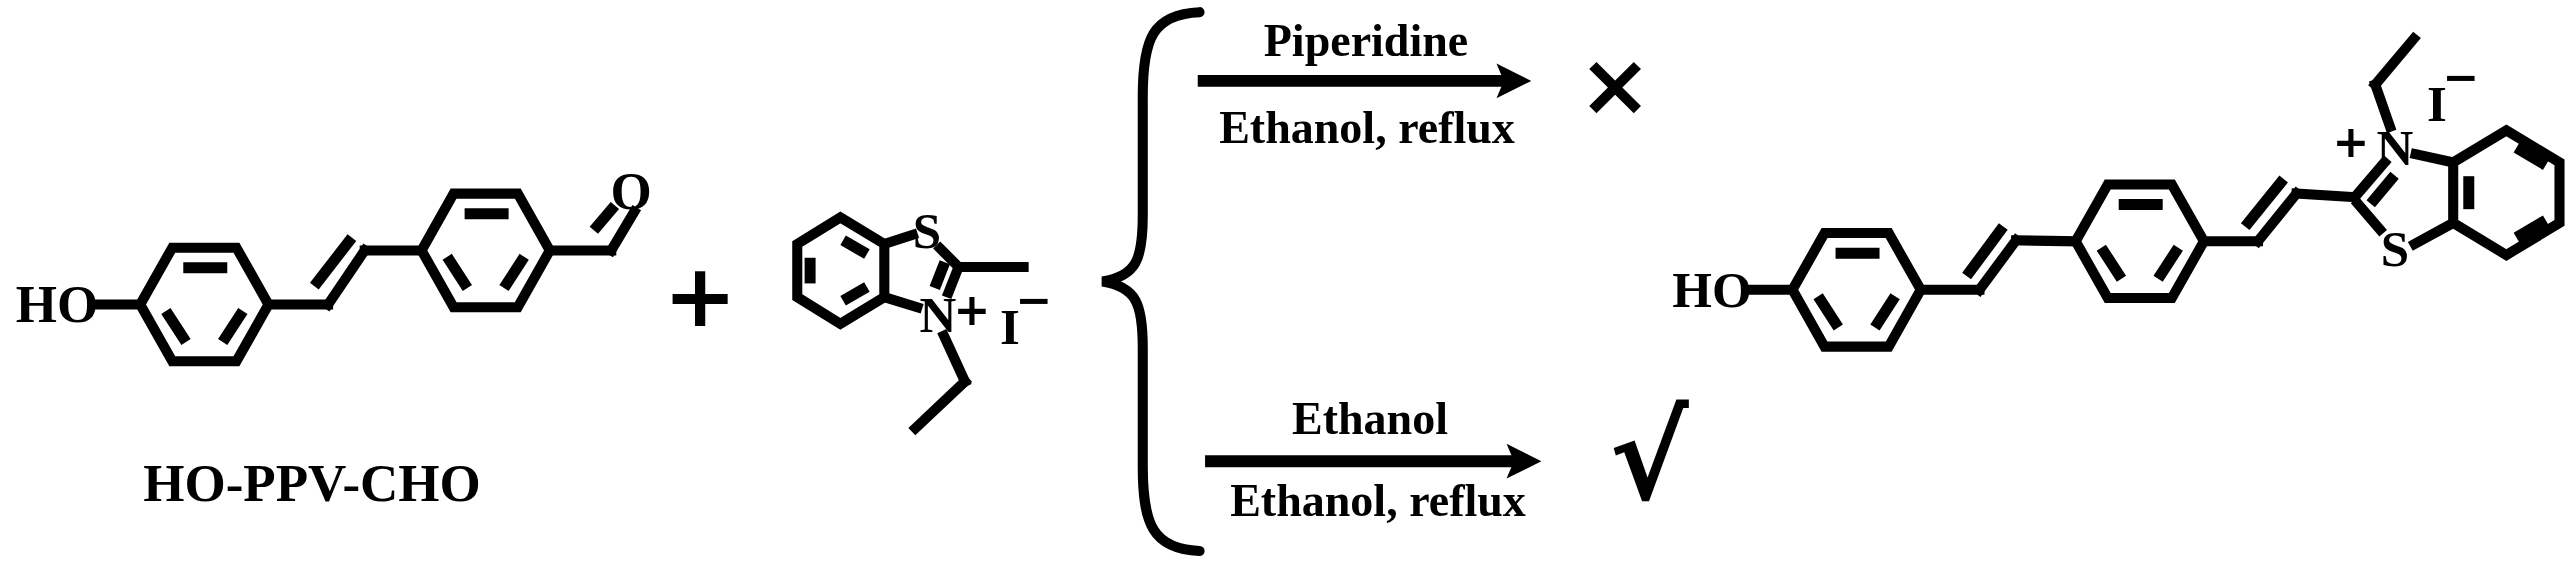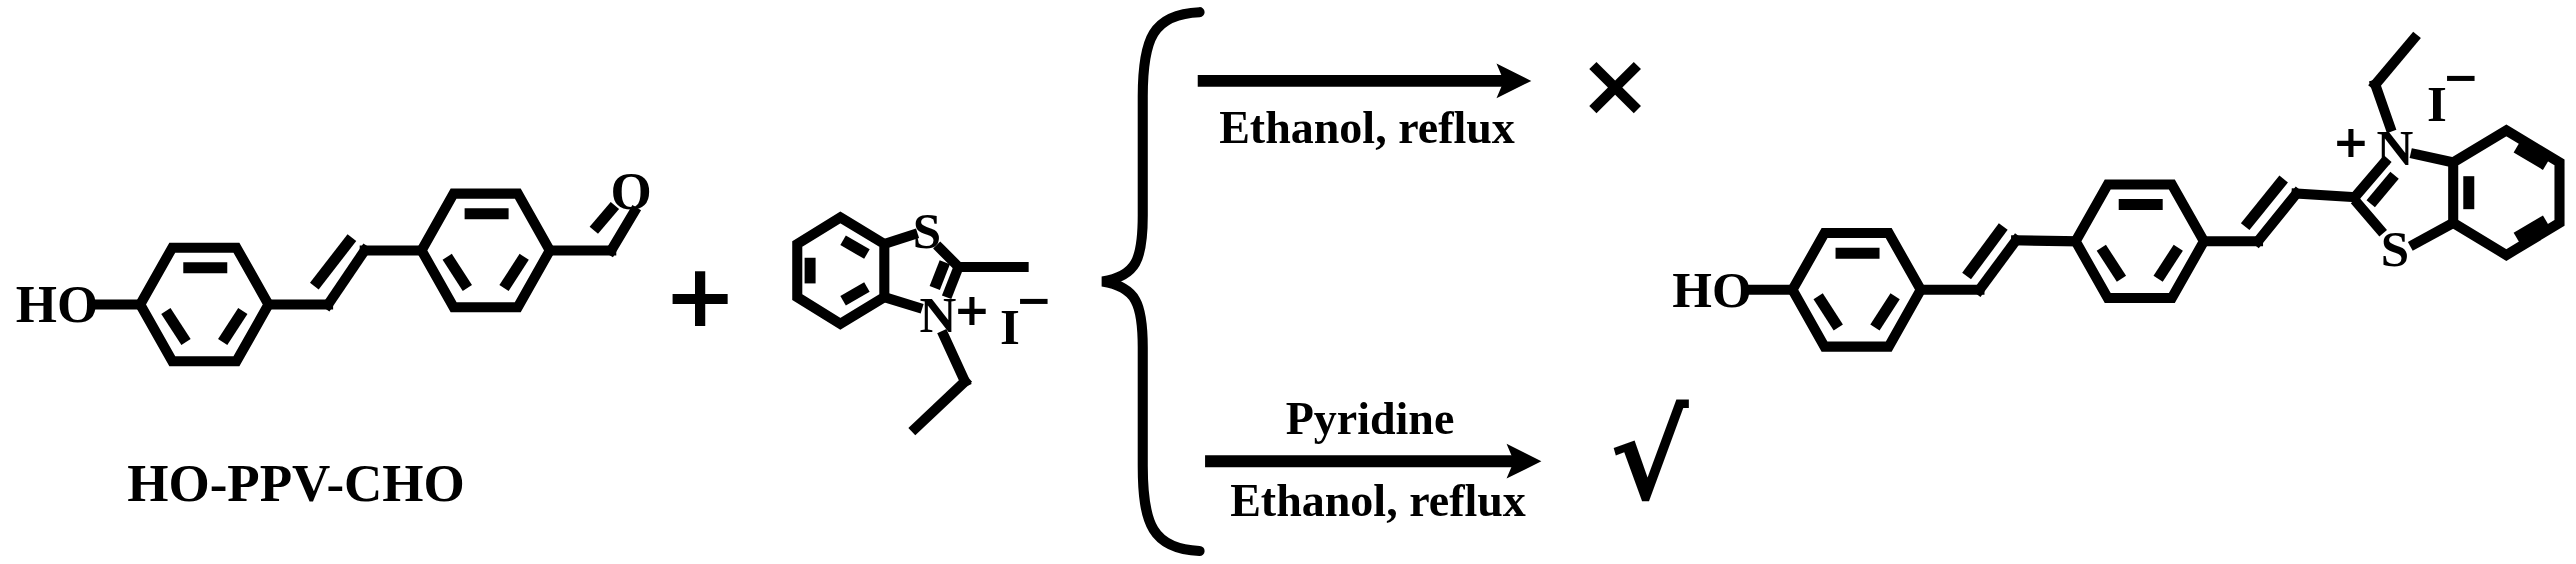--- a/index.html
+++ b/index.html
@@ -98,34 +98,35 @@
       <line class="mark" x1="2746" y1="161" x2="2778" y2="180"></line>
       <line class="mark" x1="2694" y1="192" x2="2694" y2="228"></line>
       <line class="mark" x1="2778" y1="240" x2="2746" y2="259"></line>
       <line class="bond" x1="2608" y1="138" x2="2592" y2="92"></line>
       <line class="bond" x1="2592" y1="92" x2="2634" y2="42"></line>
     </g>
   </svg>
 
   <span class="t serif" style="left:57px;top:304px;font-size:53px;">HO</span>
   <span class="t serif" style="left:631px;top:191px;font-size:53px;">O</span>
-  <span class="t serif" style="left:296px;top:483px;font-size:53px;font-family:Liberation Serif, serif;">HO-PPV-CHO</span>
+  <span class="t serif" style="left:312px;top:483px;font-size:53px;font-family:Liberation Serif, serif;">HO-PPV-CHO</span>
 
   <span class="t sym" style="left:700px;top:296px;font-size:88px;">+</span>
 
   <span class="t serif" style="left:927px;top:231px;font-size:51px;">S</span>
   <span class="t serif" style="left:938px;top:315px;font-size:51px;">N</span>
   <span class="t sym" style="left:972px;top:310px;font-size:44px;">+</span>
   <span class="t serif" style="left:1010px;top:327px;font-size:51px;">I</span>
   <span class="t sym" style="left:1034px;top:300px;font-size:44px;">−</span>
 
+  <span class="t serif" style="left:1366px;top:41px;font-size:46px;">Piperidine</span>
   <span class="t serif" style="left:1367px;top:128px;font-size:46px;">Ethanol, reflux</span>
   <span class="t sym" style="left:1615px;top:85px;font-size:88px;">×</span>
 
-  <span class="t serif" style="left:1370px;top:419px;font-size:46px;">Pyridine</span>
+  <span class="t serif" style="left:1370px;top:419px;font-size:46px;">Ethanol</span>
   <span class="t serif" style="left:1378px;top:501px;font-size:46px;">Ethanol, reflux</span>
   <span class="t sym" style="left:1649px;top:458px;font-size:119px;">√</span>
 
   <span class="t serif" style="left:1712px;top:290px;font-size:51px;">HO</span>
   <span class="t serif" style="left:2395px;top:148px;font-size:51px;">N</span>
   <span class="t sym" style="left:2351px;top:142px;font-size:44px;">+</span>
   <span class="t serif" style="left:2395px;top:249px;font-size:51px;">S</span>
   <span class="t serif" style="left:2437px;top:104px;font-size:51px;">I</span>
   <span class="t sym" style="left:2461px;top:77px;font-size:44px;">−</span>
 

